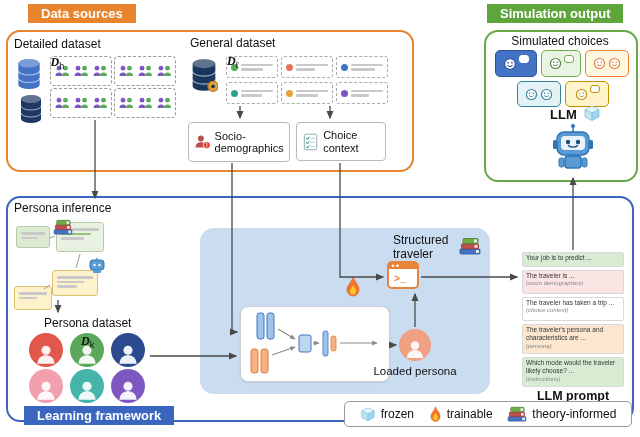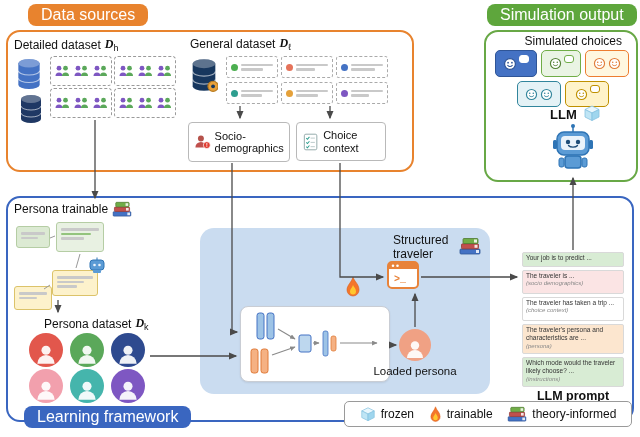--- a/index.html
+++ b/index.html
@@ -2,27 +2,27 @@
 <html><head>
 <meta charset="utf-8">
 <style>
   html,body{margin:0;padding:0;background:#fff;}
   .stage{position:relative;width:640px;height:437px;background:#fff;font-family:"Liberation Sans",sans-serif;overflow:hidden;}
   .panel{position:absolute;border-radius:14px;background:#fff;z-index:1;}
   .panel.orange{left:6px;top:30px;width:404px;height:138px;border:2.5px solid #e8832e;}
   .panel.green{left:484px;top:30px;width:150px;height:148px;border:2.5px solid #68a846;}
   .panel.blue{left:6px;top:196px;width:624px;height:222px;border:2.5px solid #3a66c0;}
   .innerblue{position:absolute;left:200px;top:228px;width:290px;height:166px;background:#cadcf0;border-radius:14px;z-index:1;}
-  .badge{position:absolute;z-index:7;color:#fff;font-weight:400;font-size:16px;padding:2px 13px;border-radius:8px;white-space:nowrap;}
+  .badge{position:absolute;z-index:7;color:#fff;font-weight:700;font-size:13px;padding:2px 13px;border-radius:0;white-space:nowrap;}
   .badge.orange{left:28px;top:4px;background:#e8832e;}
   .badge.green{left:487px;top:4px;background:#5ea63c;}
   .badge.blue{left:24px;top:406px;background:#3a66c0;}
-  .lbl{position:absolute;z-index:4;font-size:12px;color:#111;white-space:nowrap;display:flex;align-items:center;gap:4px;}
+  .lbl{position:absolute;z-index:4;font-size:12px;color:#111;white-space:nowrap;display:flex;align-items:center;gap:4px;flex-direction:column;}
   .lbl.wrap{white-space:normal;display:block;line-height:1.15;}
-  .lbl.bold{font-weight:700;align-items:flex-end;}
+  .lbl.bold{font-weight:700;}
   .sym{font-family:"Liberation Serif",serif;font-style:italic;font-weight:600;}
   sub{font-size:9px;}
   .dashedbox{position:absolute;border:1.2px dashed #9a9a9a;border-radius:4px;display:flex;align-items:center;justify-content:center;gap:3px;z-index:2;background:#fff;}
   .gcard{position:absolute;width:52px;height:22px;border:1px dashed #aaa;border-radius:3px;background:#fff;z-index:2;display:flex;align-items:center;gap:3px;padding:2px 4px;box-sizing:border-box;}
   .gcard .lines{flex:1;}
   .dot{width:7px;height:7px;border-radius:50%;flex:0 0 auto;}
   .cl{height:2.5px;background:#c9c9c9;border-radius:1px;margin:2px 0;}
   .cl.green{background:#93c47d;}
   .note{position:absolute;border-radius:3px;z-index:2;padding:3px 4px;box-sizing:border-box;border:1px solid;}
   .whitebox{position:absolute;background:#fff;border:1px solid #c9cdd4;border-radius:8px;z-index:2;box-shadow:0 1px 2px rgba(0,0,0,0.08);}
@@ -283,21 +283,21 @@
     <rect x="11" y="13" width="24" height="14" rx="4" fill="#eaf3fb"></rect>
     <circle cx="18" cy="19" r="2.2" fill="#1f4e79"></circle>
     <circle cx="28" cy="19" r="2.2" fill="#1f4e79"></circle>
     <path d="M18.5 22.5 a5 3 0 0 0 9 0" fill="none" stroke="#1f4e79" stroke-width="1.3" stroke-linecap="round"></path>
     <rect x="9" y="35" width="5" height="9" rx="2" fill="#5b9bd5" stroke="#2e74b5"></rect>
     <rect x="32" y="35" width="5" height="9" rx="2" fill="#5b9bd5" stroke="#2e74b5"></rect>
     <rect x="15" y="33" width="16" height="12" rx="3" fill="#5b9bd5" stroke="#2e74b5" stroke-width="1.5"></rect>
   </svg>
 
   <div class="lbl" style="left:14px;top:201px">
-    <span>Persona trainable</span>
+    <span>Persona inference</span>
     <svg width="20" height="16" viewBox="0 0 22 18">
         <use href="#sym-books"></use>
       </svg>
   </div>
 
   <div class="note" style="left:16px;top:226px;width:34px;height:22px;background:#dcead3;border-color:#b5cda4">
       <div class="cl"></div>
       <div class="cl" style="width:70%"></div>
     </div>
   <div class="note" style="left:56px;top:222px;width:48px;height:30px;background:#e8f1e2;border-color:#b5cda4">

